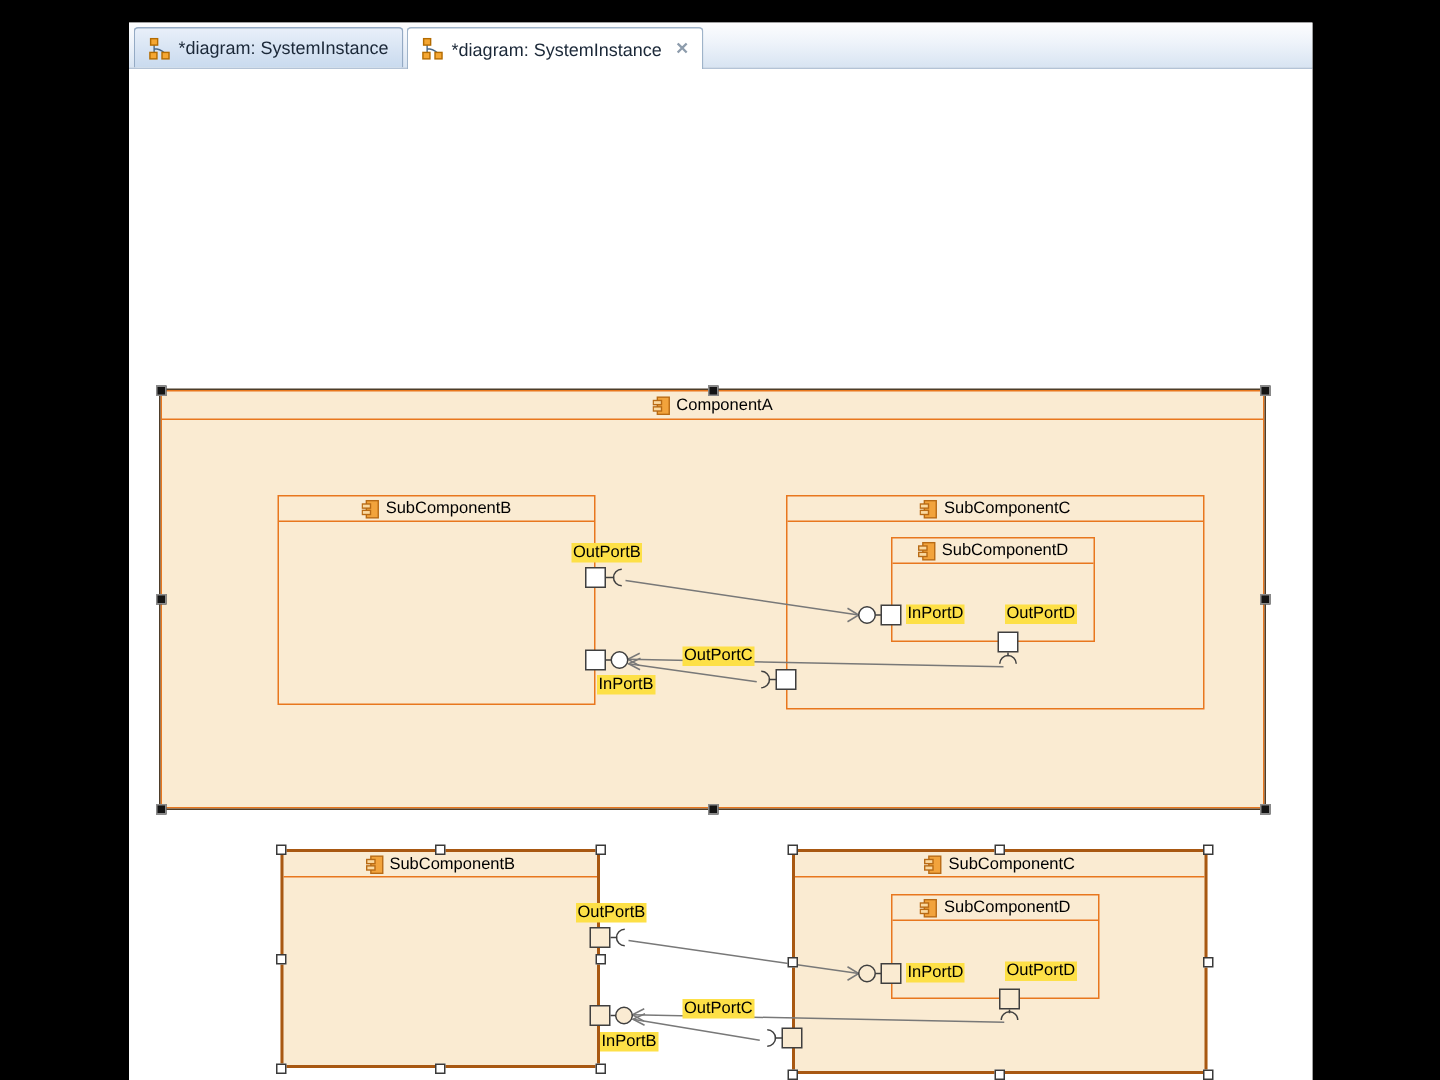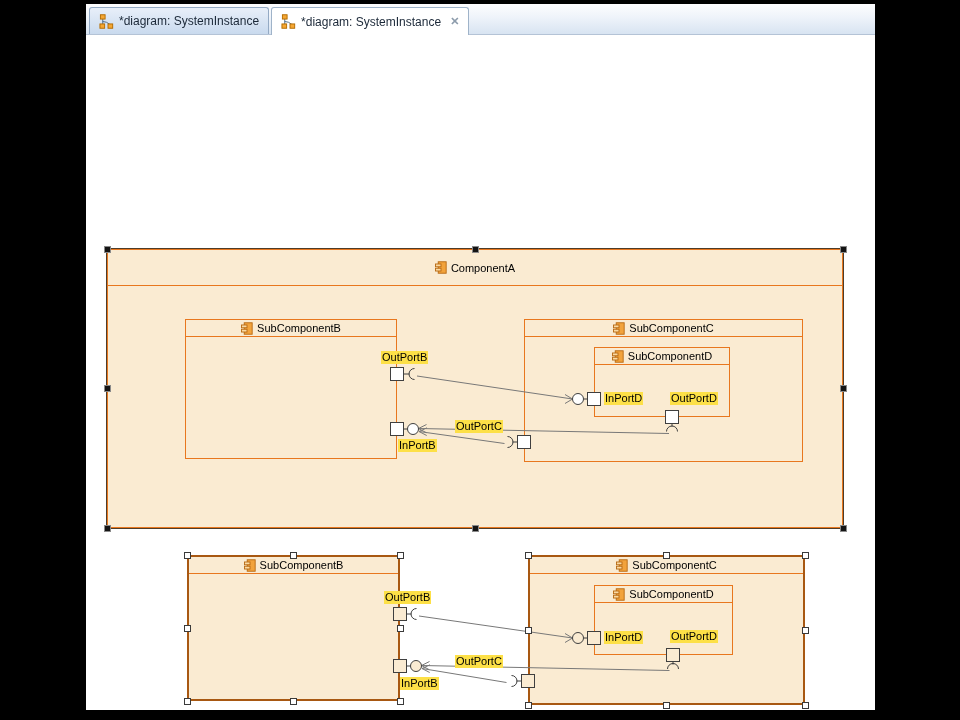--- a/index.html
+++ b/index.html
@@ -1,18 +1,18 @@
 <!DOCTYPE html>
 <html><head>
 <meta charset="utf-8">
 <style>
   html,body{margin:0;padding:0;width:960px;height:720px;background:#000;overflow:hidden;
     font-family:"Liberation Sans",sans-serif;}
   *{box-sizing:border-box;}
-  .window{position:absolute;left:86px;top:4px;width:789px;height:706px;background:#fff;overflow:hidden;}
+  .window{position:absolute;left:86px;top:15px;width:789px;height:706px;background:#fff;overflow:hidden;}
   
   .tabbar{position:relative;height:31px;width:100%;
     background:linear-gradient(#fdfdfe 0%,#eef3fa 45%,#d8e4f2 100%);
     border-bottom:1px solid #b4c3d6;display:flex;align-items:flex-end;padding-left:3px;z-index:20;}
   .tab{height:27px;display:flex;align-items:center;gap:5px;padding:0 9px;
     border:1px solid #94aac4;border-bottom:none;border-radius:3px 3px 0 0;
     font-size:12px;color:#1b2838;white-space:nowrap;cursor:default;}
   .tab.inactive{background:linear-gradient(#e8eff9,#c9daee);margin-right:2px;}
   .tab.active{background:#fff;height:28px;margin-bottom:-1px;position:relative;z-index:2;border-color:#9fb3c9;}
   .tab .close{font-size:11px;color:#8d9cac;margin-left:4px;font-weight:bold;}
@@ -54,21 +54,21 @@
         <rect x="9.6" y="10.6" width="5" height="4.6" fill="#F5A733" stroke="#B36B00"></rect>
       </svg>
       <span>*diagram: SystemInstance</span>
       <span class="close">✕</span>
     </div>
   </div>
 
   <div class="canvas">
 
     <div class="comp primary-sel" style="left:21px;top:214px;width:736px;height:279px;">
-      <div class="comp-hdr" style="height:36px;">
+      <div class="comp-hdr" style="height:19px;">
         <svg width="12" height="13" viewBox="0 0 13 14">
           <rect x="3.5" y="0.8" width="8.6" height="12.4" fill="#F2A33C" stroke="#B86A14"></rect>
           <rect x="0.5" y="3.2" width="6" height="3" fill="#FAD9A0" stroke="#B86A14"></rect>
           <rect x="0.5" y="7.8" width="6" height="3" fill="#FAD9A0" stroke="#B86A14"></rect>
         </svg>
         <span>ComponentA</span>
       </div>
     </div>
 
     <div class="comp" style="left:99px;top:284px;width:212px;height:140px;">

